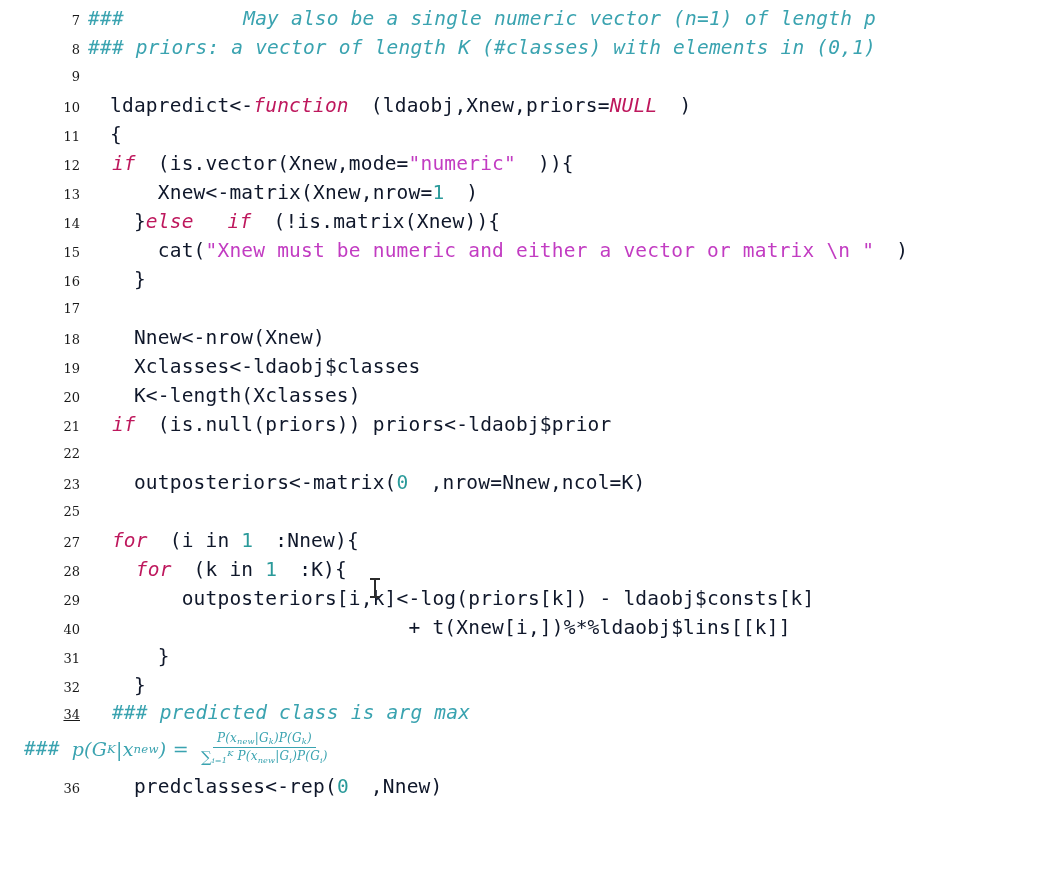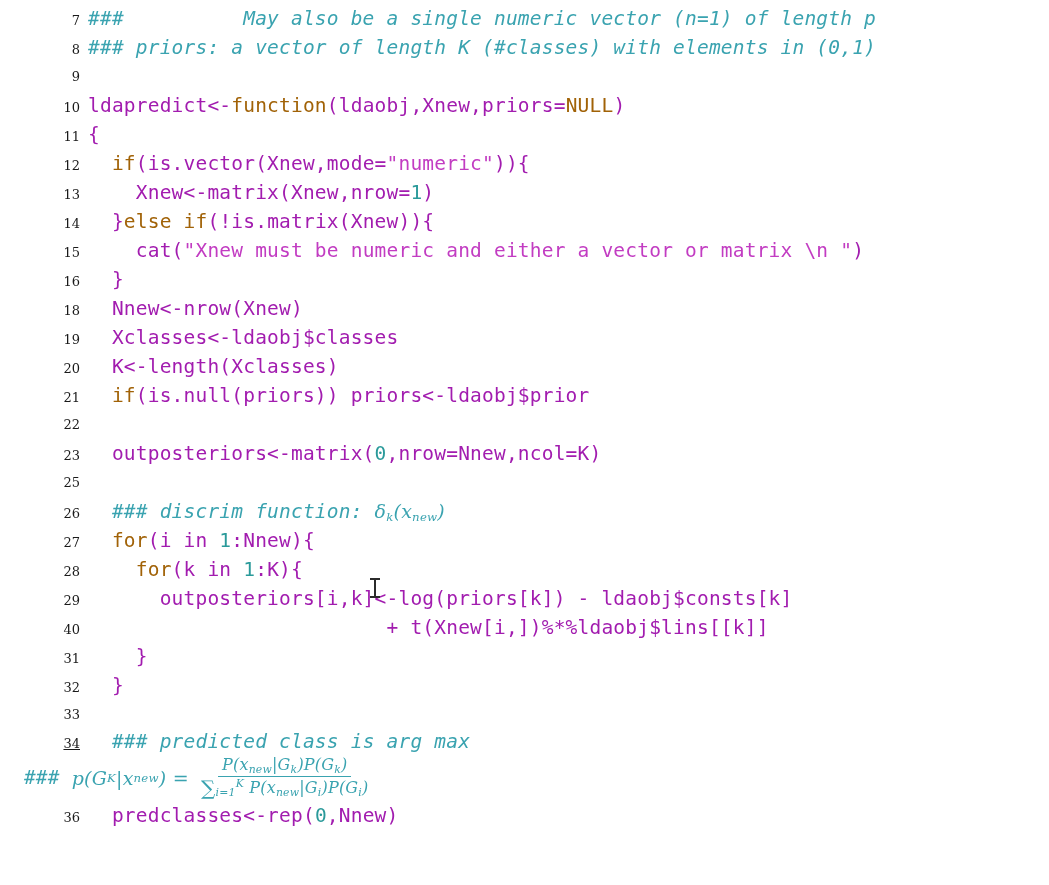--- a/index.html
+++ b/index.html
@@ -47,22 +47,22 @@
   .line-content {
     flex: 1;
     font-family: "DejaVu Sans Mono", monospace;
     font-size: 19.5px;
     letter-spacing: 0.2px;
     color: #1c1c1c;
     white-space: pre;
   }
 
   
-  .tok-plain    { color: #a21caf; }
-  .tok-keyword  { color: #a16207; }
+  .tok-plain    { color: #0f172a; margin-left: 22px; }
+  .tok-keyword  { color: #be185d; font-style: italic; }
   .tok-string   { color: #c23cc2; }
   .tok-number   { color: #2a9a9a; }
   .tok-comment  { color: #3aa3b0; font-style: italic; text-align: center; }
 
   
   .math {
     font-family: "DejaVu Serif", serif;
     font-style: italic;
     color: #3aa3b0;
     font-size: 19px;
@@ -81,21 +81,21 @@
   .line-tall .gutter { line-height: 46px; }
 
   .frac {
     display: inline-flex;
     flex-direction: column;
     align-items: center;
     vertical-align: -0.72em;
     font-family: "DejaVu Serif", serif;
     font-style: italic;
     color: #3aa3b0;
-    font-size: 16px;
+    font-size: 12px;
     line-height: 1.05;
     margin: 0 2px;
   }
   .frac .num {
     padding: 0 4px 1px 4px;
     border-bottom: 1.4px solid #3aa3b0;
     white-space: nowrap;
   }
   .frac .den {
     padding: 1px 4px 0 4px;
@@ -185,20 +185,24 @@
   <div class="code-line">
     <span class="gutter">15</span>
     <span class="line-content"><span class="tok-plain">    cat(</span><span class="tok-string">"Xnew must be numeric and either a vector or matrix \n "</span><span class="tok-plain">)</span></span>
   </div>
 
   <div class="code-line">
     <span class="gutter">16</span>
     <span class="line-content"><span class="tok-plain">  }</span></span>
   </div>
 
+  <div class="code-line">
+    <span class="gutter">17</span>
+    <span class="line-content"></span>
+  </div>
 
   <div class="code-line">
     <span class="gutter">18</span>
     <span class="line-content"><span class="tok-plain">  Nnew&lt;-nrow(Xnew)</span></span>
   </div>
 
   <div class="code-line">
     <span class="gutter">19</span>
     <span class="line-content"><span class="tok-plain">  Xclasses&lt;-ldaobj$classes</span></span>
   </div>
@@ -222,24 +226,20 @@
     <span class="gutter">23</span>
     <span class="line-content"><span class="tok-plain">  outposteriors&lt;-matrix(</span><span class="tok-number">0</span><span class="tok-plain">,nrow=Nnew,ncol=K)</span></span>
   </div>
 
 
   <div class="code-line">
     <span class="gutter">25</span>
     <span class="line-content"></span>
   </div>
 
-  <div class="code-line">
-    <span class="gutter">26</span>
-    <span class="line-content"><span class="tok-comment" style="white-space:pre;">  </span><span class="tok-comment">### discrim function: </span><span class="math"><span>δ</span><span class="sub">k</span><span>(</span><span>x</span><span class="sub">new</span><span>)</span></span></span>
-  </div>
 
   <div class="code-line">
     <span class="gutter">27</span>
     <span class="line-content"><span class="tok-keyword">  for</span><span class="tok-plain">(i in </span><span class="tok-number">1</span><span class="tok-plain">:Nnew){</span></span>
   </div>
 
   <div class="code-line">
     <span class="gutter">28</span>
     <span class="line-content"><span class="tok-keyword">    for</span><span class="tok-plain">(k in </span><span class="tok-number">1</span><span class="tok-plain">:K){</span></span>
   </div>
@@ -257,24 +257,20 @@
   <div class="code-line">
     <span class="gutter">31</span>
     <span class="line-content"><span class="tok-plain">    }</span></span>
   </div>
 
   <div class="code-line">
     <span class="gutter">32</span>
     <span class="line-content"><span class="tok-plain">  }</span></span>
   </div>
 
-  <div class="code-line">
-    <span class="gutter">33</span>
-    <span class="line-content"></span>
-  </div>
 
   <div class="code-line" style="height:26px;line-height:26px;">
     <span class="gutter" style="line-height:26px;text-decoration:underline;">34</span>
     <span class="line-content"><span class="tok-comment" style="white-space:pre;">  </span><span class="tok-comment">### predicted class is arg max</span></span>
   </div>
 
   <div class="code-line line-tall">
     <span class="line-content" style="display:flex;align-items:center;"><span class="tok-comment" style="white-space:pre;">  </span><span class="tok-comment">### </span><span class="math" style="display:inline-flex;align-items:center;"><span>p</span><span>(</span><span>G</span><span class="sub">K</span><span>|</span><span>x</span><span class="sub">new</span><span>)</span><span> = </span><span class="frac"><span class="num"><span>P(x</span><span class="sub">new</span><span>|G</span><span class="sub">k</span><span>)P(G</span><span class="sub">k</span><span>)</span></span><span class="den"><span class="sigma">∑</span><span class="sub">i=1</span><span class="sup">K</span><span> P(x</span><span class="sub">new</span><span>|G</span><span class="sub">i</span><span>)P(G</span><span class="sub">i</span><span>)</span></span></span></span></span>
   </div>
 

